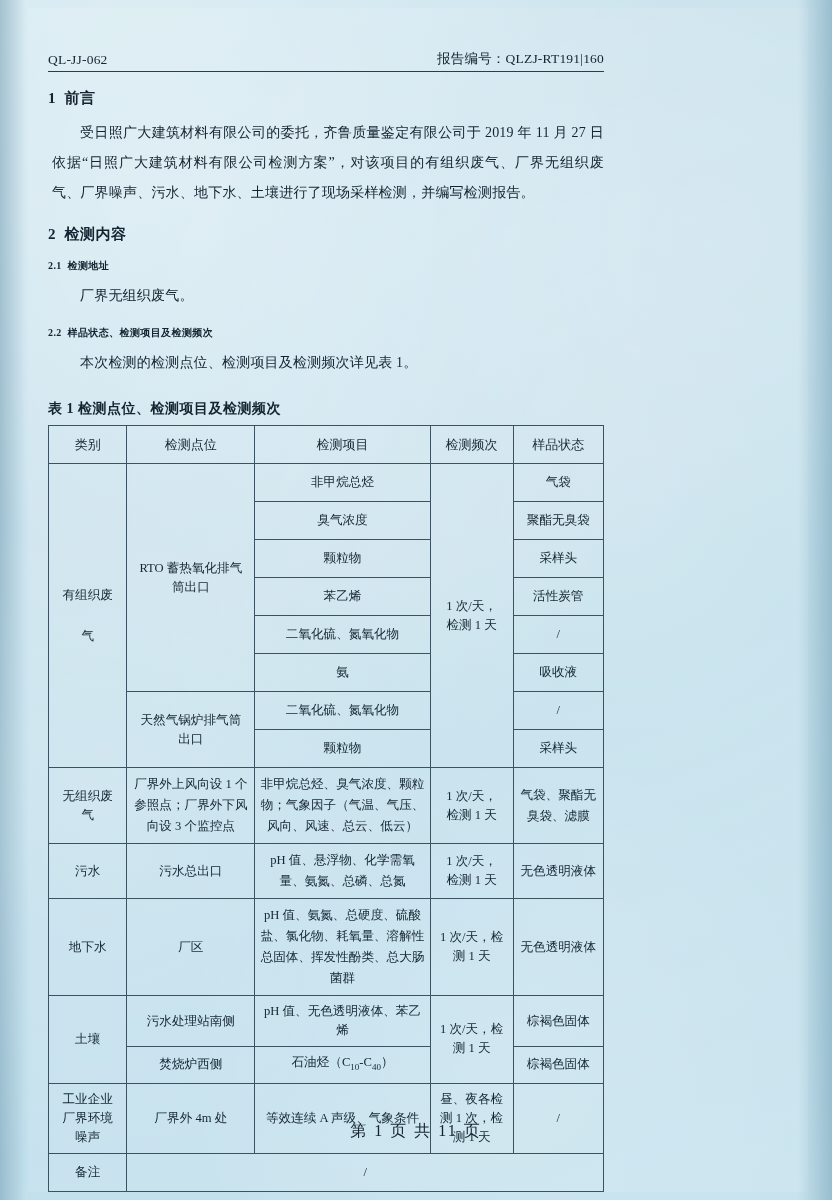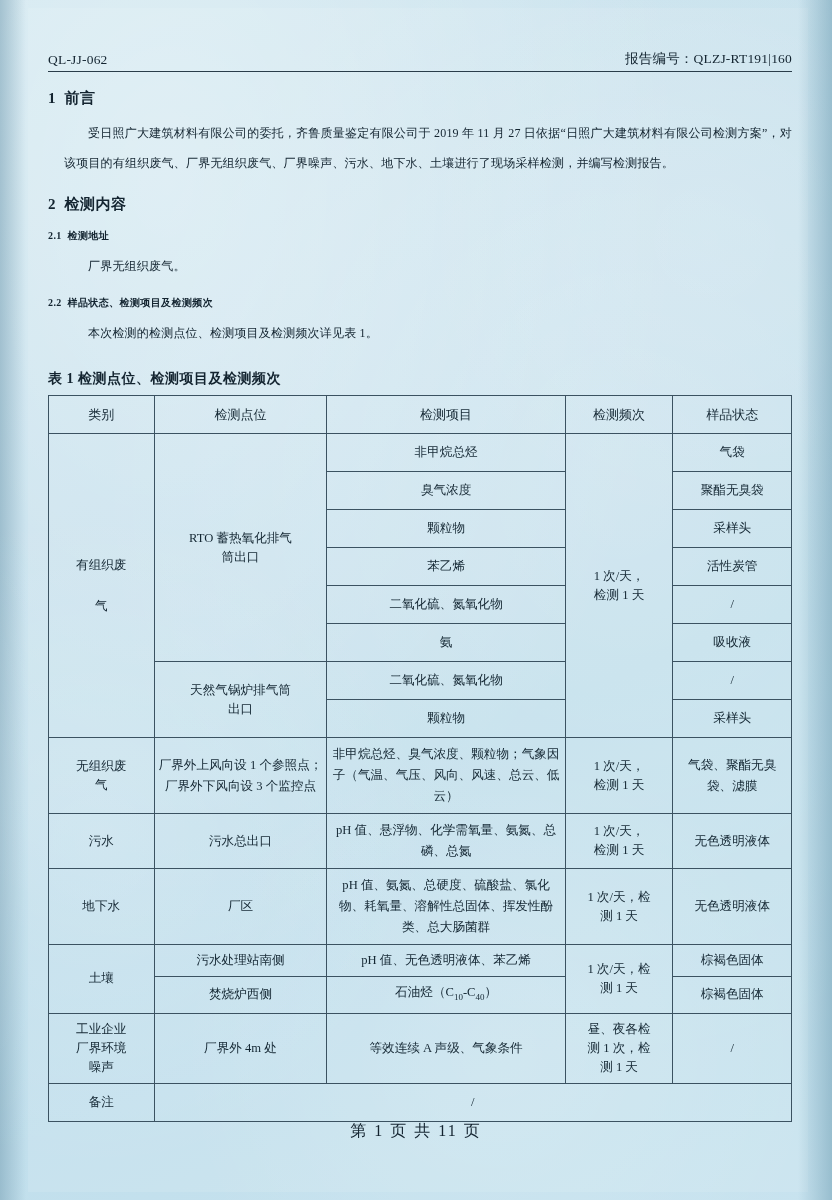--- a/index.html
+++ b/index.html
@@ -45,21 +45,21 @@
     left: 28px;
     top: 8px;
     right: 24px;
     bottom: 8px;
     background: rgba(255,255,255,0.10);
   }
   .content {
     position: absolute;
     left: 48px;
     top: 50px;
-    width: 744px;
+    width: 556px;
     color: #132430;
   }
   .hdr {
     display: flex;
     justify-content: space-between;
     align-items: flex-end;
     font-size: 13.5px;
     letter-spacing: 0.2px;
     padding-bottom: 3px;
     border-bottom: 1.3px solid #2a3d4a;
@@ -74,23 +74,23 @@
     margin: 17px 0 0 0;
     letter-spacing: 0.5px;
   }
   h2.sub {
     font-size: 10px;
     font-weight: bold;
     margin: 15px 0 0 0;
     letter-spacing: 0.4px;
   }
   p.para {
-    font-size: 12px;
+    font-size: 14px;
     line-height: 30px;
-    margin: 10px 0 0 16px;
+    margin: 10px 0 0 4px;
     text-indent: 2em;
     text-align: justify;
     letter-spacing: 0.2px;
   }
   p.tight {
     margin-top: 8px;
   }
   .tbl-title {
     font-size: 14px;
     font-weight: bold;

